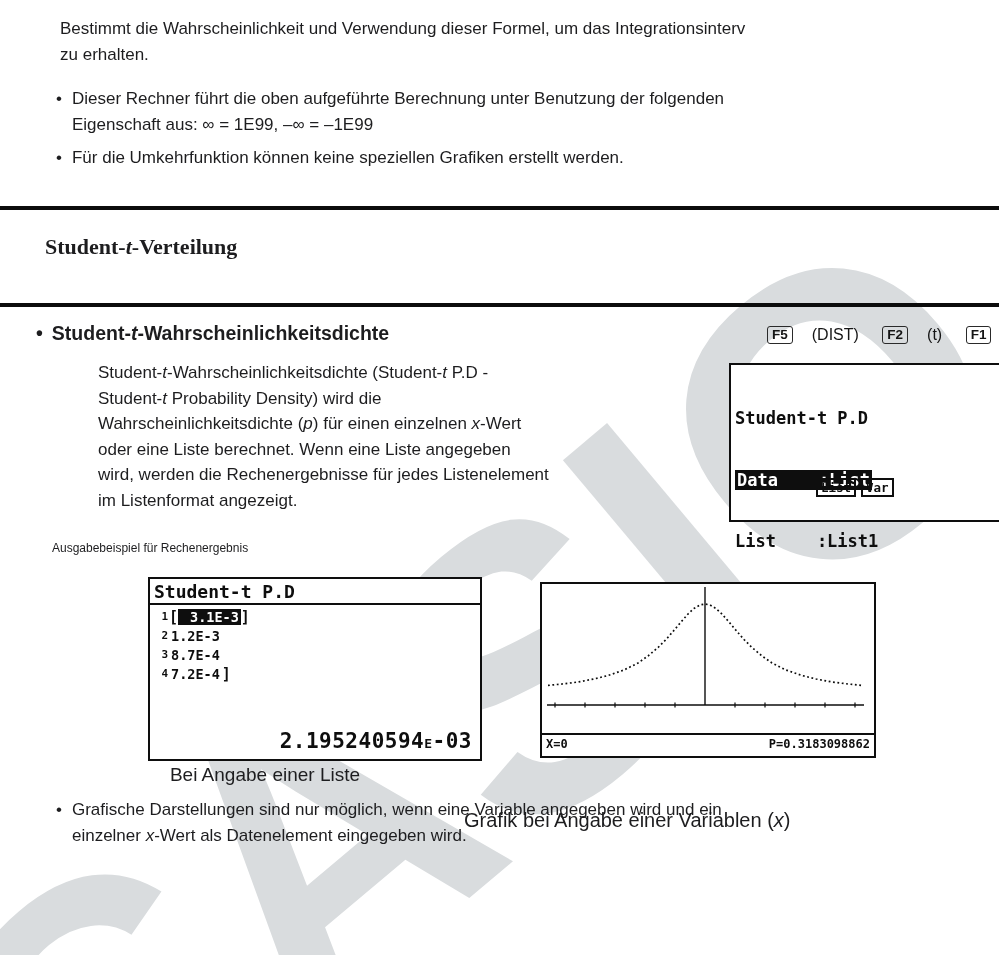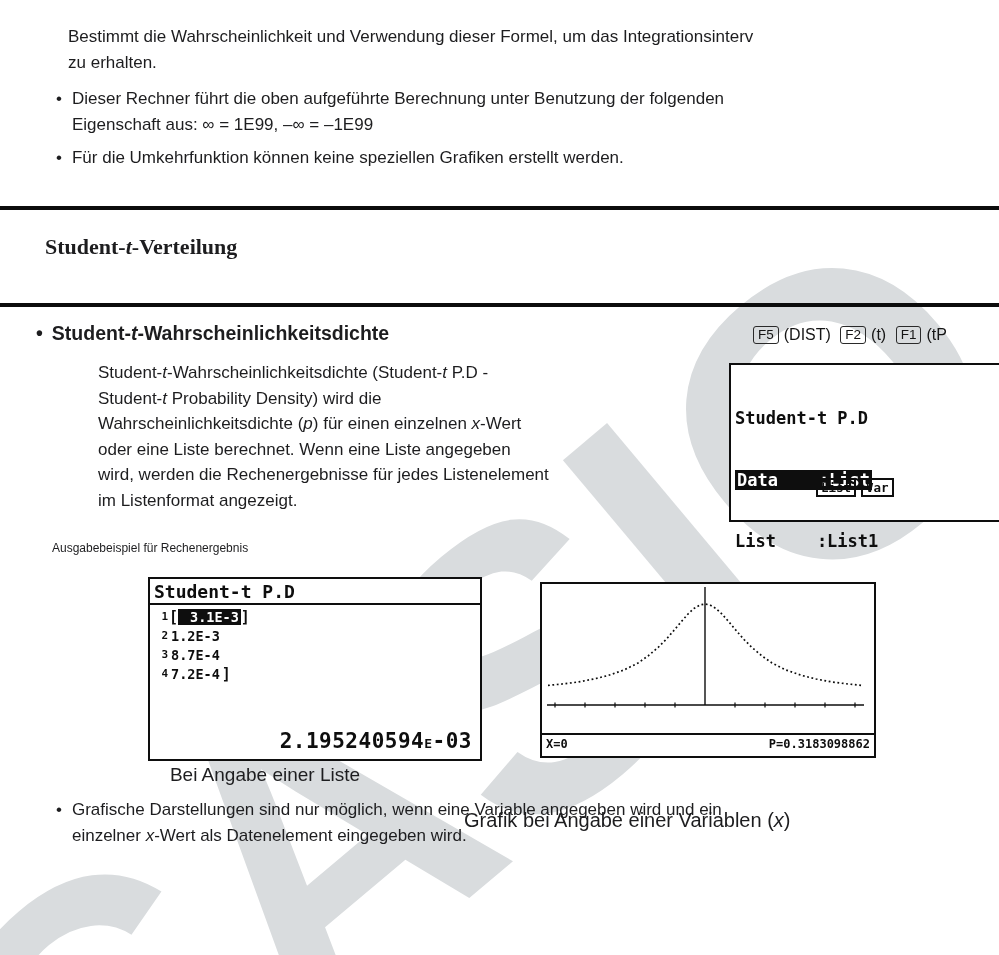--- a/index.html
+++ b/index.html
@@ -10,21 +10,21 @@
   .watermark {
     position:absolute; left:-110px; top:995px; z-index:0;
     font-family:"Liberation Sans", sans-serif; font-weight:bold;
     font-size:400px; line-height:0.8; letter-spacing:-4px;
     color:#d9dcde; transform:rotate(-40deg); transform-origin:0 0;
     user-select:none; pointer-events:none; white-space:nowrap;
   }
   .layer { position:absolute; inset:0; z-index:1; }
 
   .intro {
-    position:absolute; left:52px; top:8px; width:925px; margin:16px;
+    position:absolute; left:52px; top:8px; width:925px; margin:8px;
     font-size:17px; line-height:26px; white-space:pre-line;
   }
   .bullet { position:absolute; left:56px; display:flex; gap:10px; font-size:17px; line-height:26px; }
   .b1 { top:86px; }
   .b2 { top:145px; }
   .b3 { top:797px; }
   .btext { white-space:pre-line; width:880px; }
   .dot { flex:0 0 auto; }
 
   .rule { position:absolute; left:0; width:999px; height:4px; background:#0c0c0c; }
@@ -32,21 +32,21 @@
   .rule2 { top:303px; }
 
   .h1 { position:absolute; left:33px; top:222px; margin:12px; font-size:22px; font-weight:bold;font-family:Liberation Serif, serif; }
   .subhead { position:absolute; left:36px; top:322px; font-size:19.5px; font-weight:bold; }
   .subhead .dot { margin-right:9px; }
   .it { font-style:italic; }
 
   .keys { position:absolute; left:748px; top:326px; white-space:nowrap; font-size:16px; color:#151515; }
   .kbox {
     display:inline-block; border:1.6px solid #2a2a2a; border-radius:3px;
-    padding:0 4px 1px; font-size:13.5px; font-weight:normal; margin:0 5px; position:relative; top:-1px;
+    padding:0 4px 1px; font-size:13.5px; font-weight:bold; margin:0 19px; position:relative; top:-1px;
   }
 
   .para {
     position:absolute; left:52px; top:360px; width:620px;
     font-size:17px; line-height:25.5px; white-space:pre-line;margin-left:46px;
   }
 
   .screen {
     position:absolute; background:#fff; border:2.5px solid #0e0e0e;
     font-family:"DejaVu Sans Mono", monospace; font-weight:bold; color:#0e0e0e;margin-left:48px;

